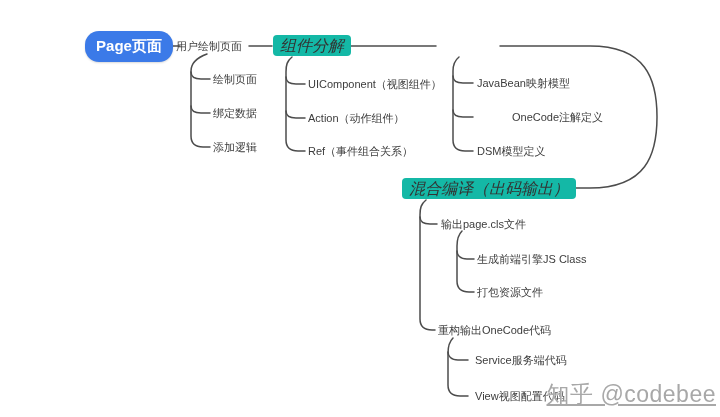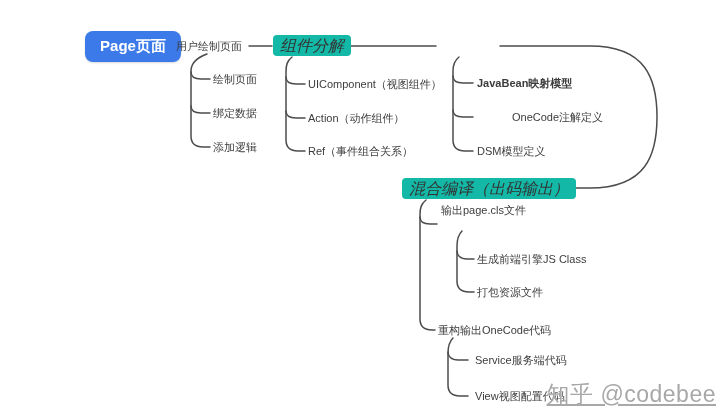--- a/index.html
+++ b/index.html
@@ -7,22 +7,22 @@
   .canvas{
     position:relative;
     width:720px;height:417px;
     background:#ffffff;
     overflow:hidden;
   }
   svg.connectors{position:absolute;left:0;top:0;z-index:1;}
   svg.connectors path{fill:none;stroke:#4c4c4c;stroke-width:1.5;stroke-linecap:round;}
   .root-node{
     position:absolute;left:85px;top:31px;
-    width:96px;height:31px;
-    background:#3b7ae8;border-radius:8px;
+    width:88px;height:31px;
+    background:#3b7ae8;border-radius:14px;
     color:#ffffff;font-size:15px;font-weight:bold;
     display:flex;align-items:center;justify-content:center;
     z-index:2;white-space:nowrap;
     box-shadow:0 1px 2px rgba(0,0,0,0.15);
   }
   .branch-box{
     position:absolute;
     background:#14b8a6;border-radius:4px;
     color:#333333;font-size:16px;
     padding:4px 7px;line-height:13px;
@@ -81,27 +81,27 @@
 
   <span class="leaf-label" style="left:213px;top:79px;">绘制页面</span>
   <span class="leaf-label" style="left:213px;top:113px;">绑定数据</span>
   <span class="leaf-label" style="left:213px;top:147px;">添加逻辑</span>
 
   <div class="branch-box" style="left:273px;top:35px;">组件分解</div>
   <span class="leaf-label" style="left:308px;top:84px;">UIComponent（视图组件）</span>
   <span class="leaf-label" style="left:308px;top:118px;">Action（动作组件）</span>
   <span class="leaf-label" style="left:308px;top:151px;">Ref（事件组合关系）</span>
 
-  <span class="leaf-label" style="left:477px;top:83px;font-weight:bold;">JavaBean映射模型</span>
+  <span class="leaf-label" style="left:477px;top:83px;">JavaBean映射模型</span>
   <span class="leaf-label" style="left:477px;top:117px;margin-left:35px;">OneCode注解定义</span>
   <span class="leaf-label" style="left:477px;top:151px;">DSM模型定义</span>
 
   <div class="branch-box" style="left:402px;top:178px;">混合编译（出码输出）</div>
 
-  <span class="leaf-label" style="left:441px;top:210px;">输出page.cls文件</span>
+  <span class="leaf-label" style="left:441px;top:224px;">输出page.cls文件</span>
   <span class="leaf-label" style="left:477px;top:259px;">生成前端引擎JS Class</span>
   <span class="leaf-label" style="left:477px;top:292px;">打包资源文件</span>
 
   <span class="leaf-label" style="left:438px;top:330px;text-align:center;">重构输出OneCode代码</span>
   <span class="leaf-label" style="left:475px;top:360px;">Service服务端代码</span>
   <span class="leaf-label" style="left:475px;top:396px;">View视图配置代码</span>
 
   <div class="watermark">知乎 @codebee</div>
 
 </div>

